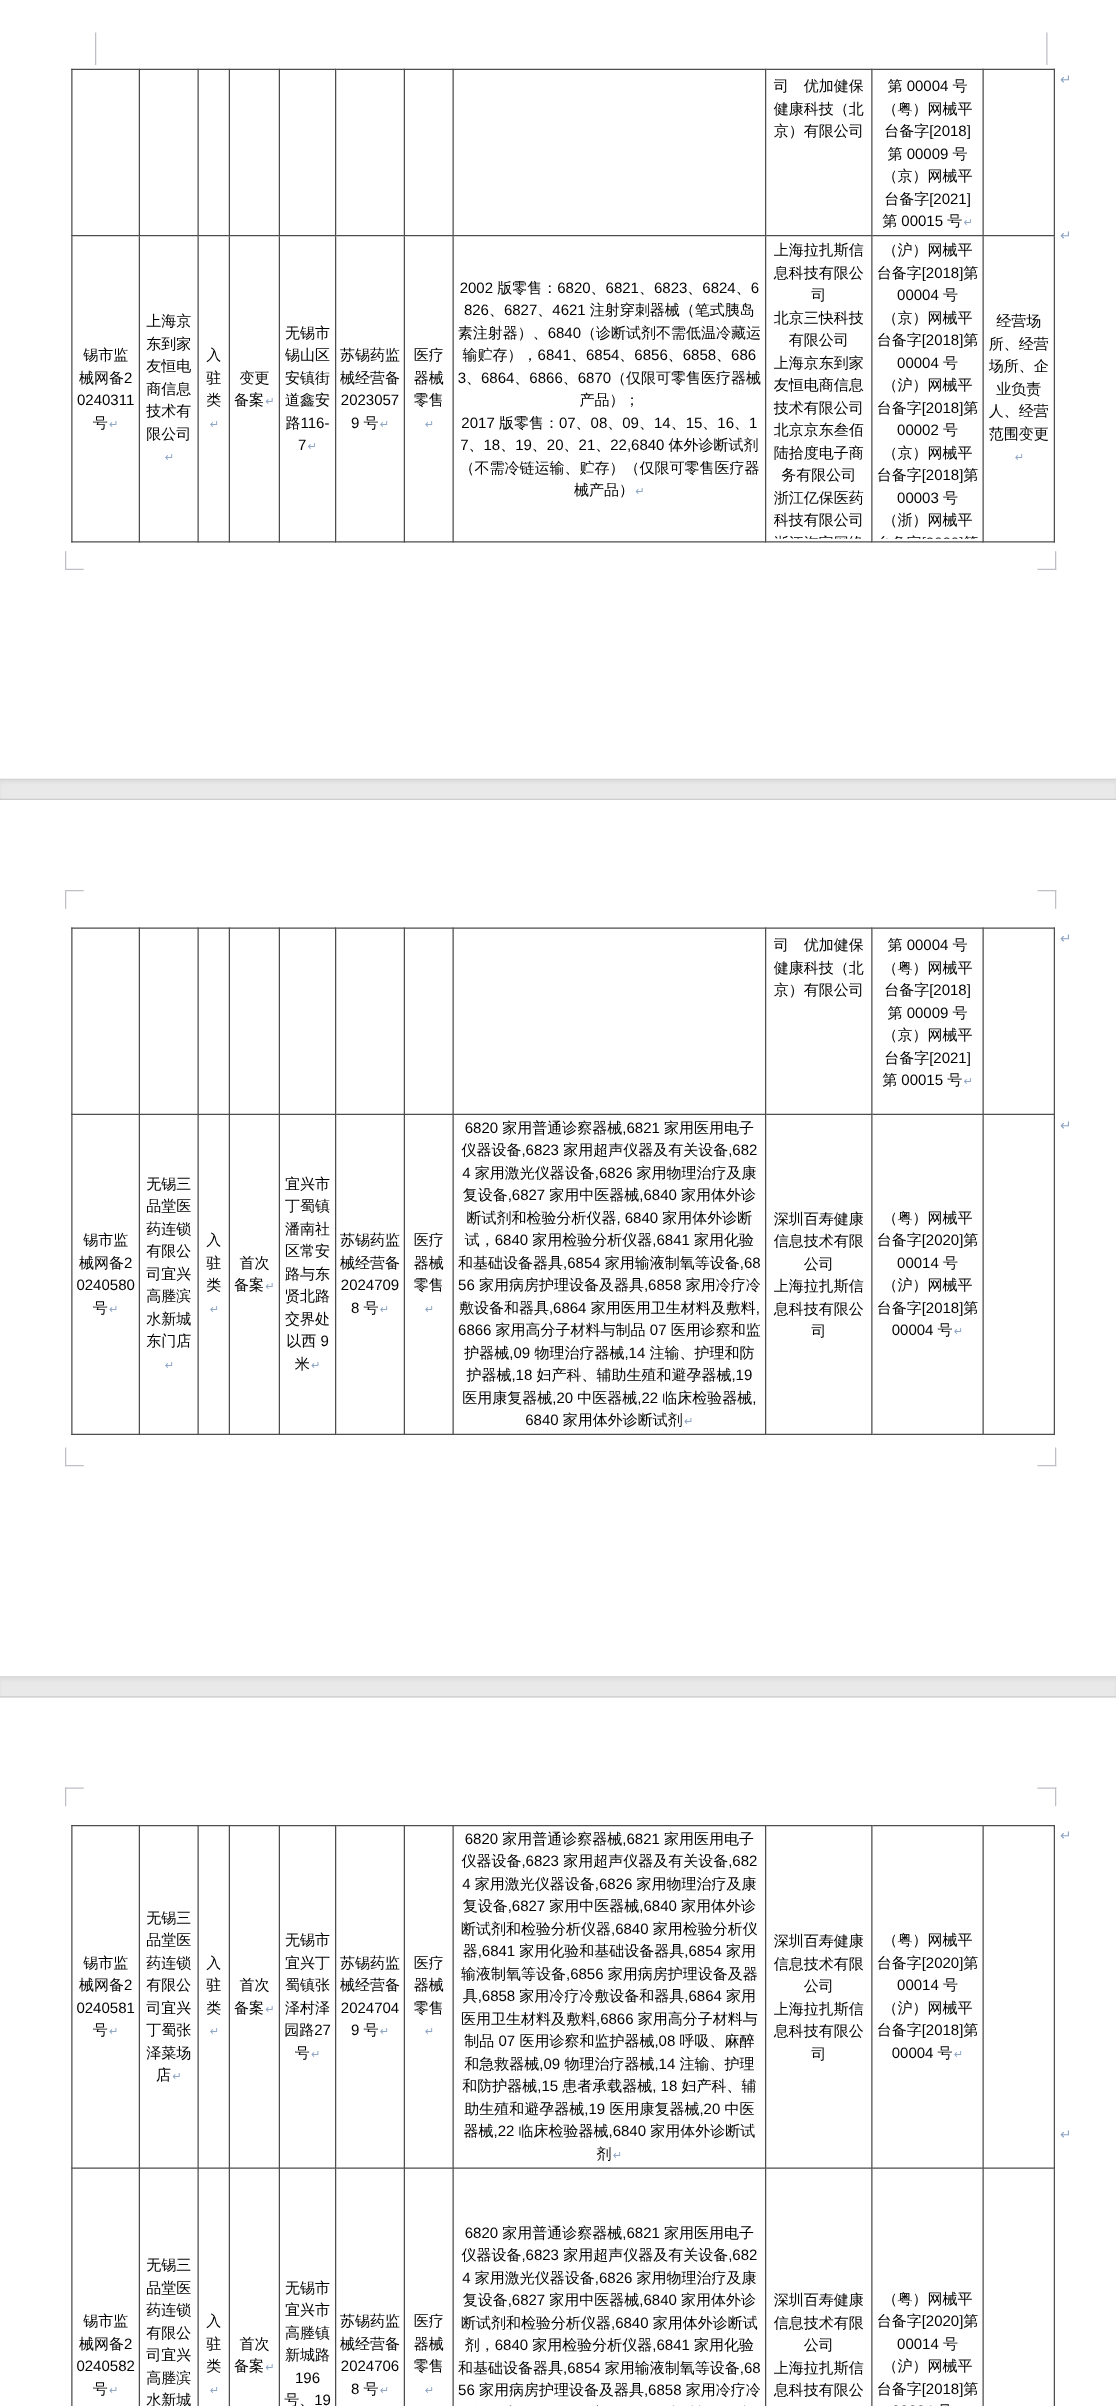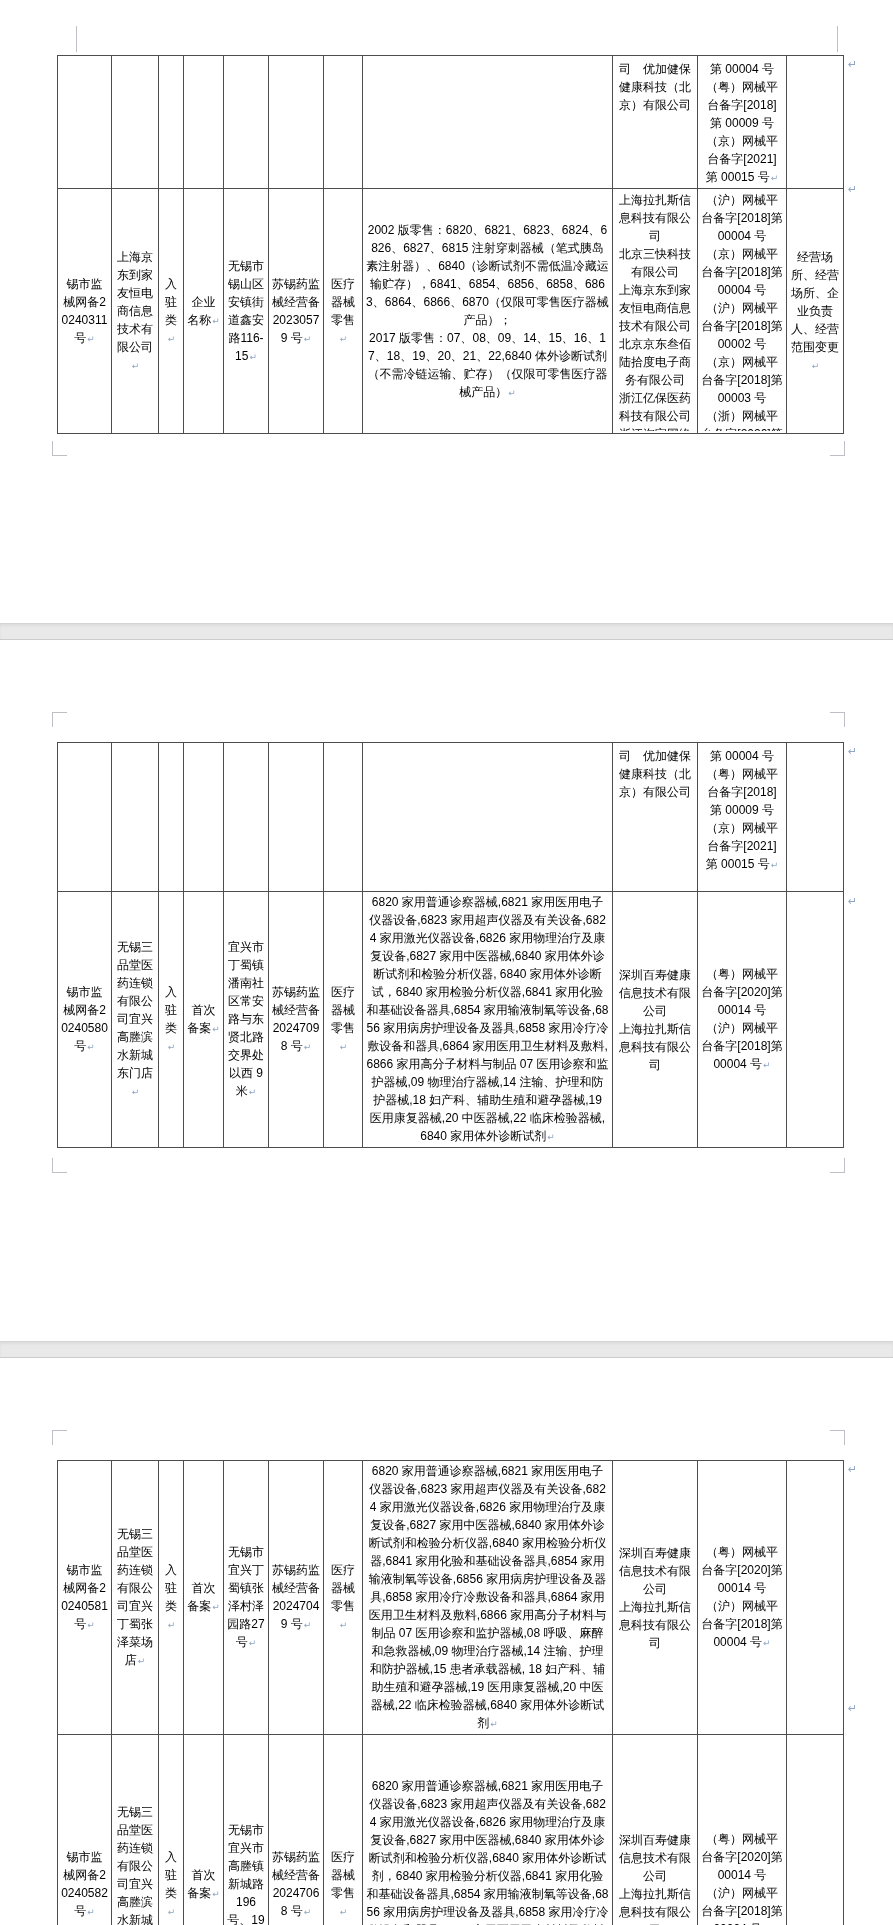--- a/index.html
+++ b/index.html
@@ -73,25 +73,25 @@
 （粤）网械平台备字[2018]
 第 00009 号
 （京）网械平台备字[2021]
 第 00015 号</td>
     <td></td>
   </tr>
   <tr style="height:245px">
     <td class="eoc">锡市监械网备20240311 号</td>
     <td class="eoc">上海京东到家友恒电商信息技术有限公司</td>
     <td class="eoc">入驻类</td>
-    <td class="eoc">企业名称</td>
-    <td class="eoc">无锡市锡山区安镇街道鑫安路116-15</td>
+    <td class="eoc">变更备案</td>
+    <td class="eoc">无锡市锡山区安镇街道鑫安路116-7</td>
     <td class="eoc">苏锡药监械经营备20230579 号</td>
     <td class="eoc">医疗器械零售</td>
-    <td class="ml scope-c eoc">2002 版零售：6820、6821、6823、6824、6826、6827、6815 注射穿刺器械（笔式胰岛素注射器）、6840（诊断试剂不需低温冷藏运输贮存），6841、6854、6856、6858、6863、6864、6866、6870（仅限可零售医疗器械产品）；
+    <td class="ml scope-c eoc">2002 版零售：6820、6821、6823、6824、6826、6827、4621 注射穿刺器械（笔式胰岛素注射器）、6840（诊断试剂不需低温冷藏运输贮存），6841、6854、6856、6858、6863、6864、6866、6870（仅限可零售医疗器械产品）；
 2017 版零售：07、08、09、14、15、16、17、18、19、20、21、22,6840 体外诊断试剂（不需冷链运输、贮存）（仅限可零售医疗器械产品）</td>
     <td class="sm" style="padding:0 3px;">
       <div class="ml clip" style="height:240px;">上海拉扎斯信息科技有限公司
 北京三快科技有限公司
 上海京东到家友恒电商信息技术有限公司
 北京京东叁佰陆拾度电子商务有限公司
 浙江亿保医药科技有限公司
 浙江淘宝网络有限公司
 平安健康互联网股份有限公</div>
     </td>

